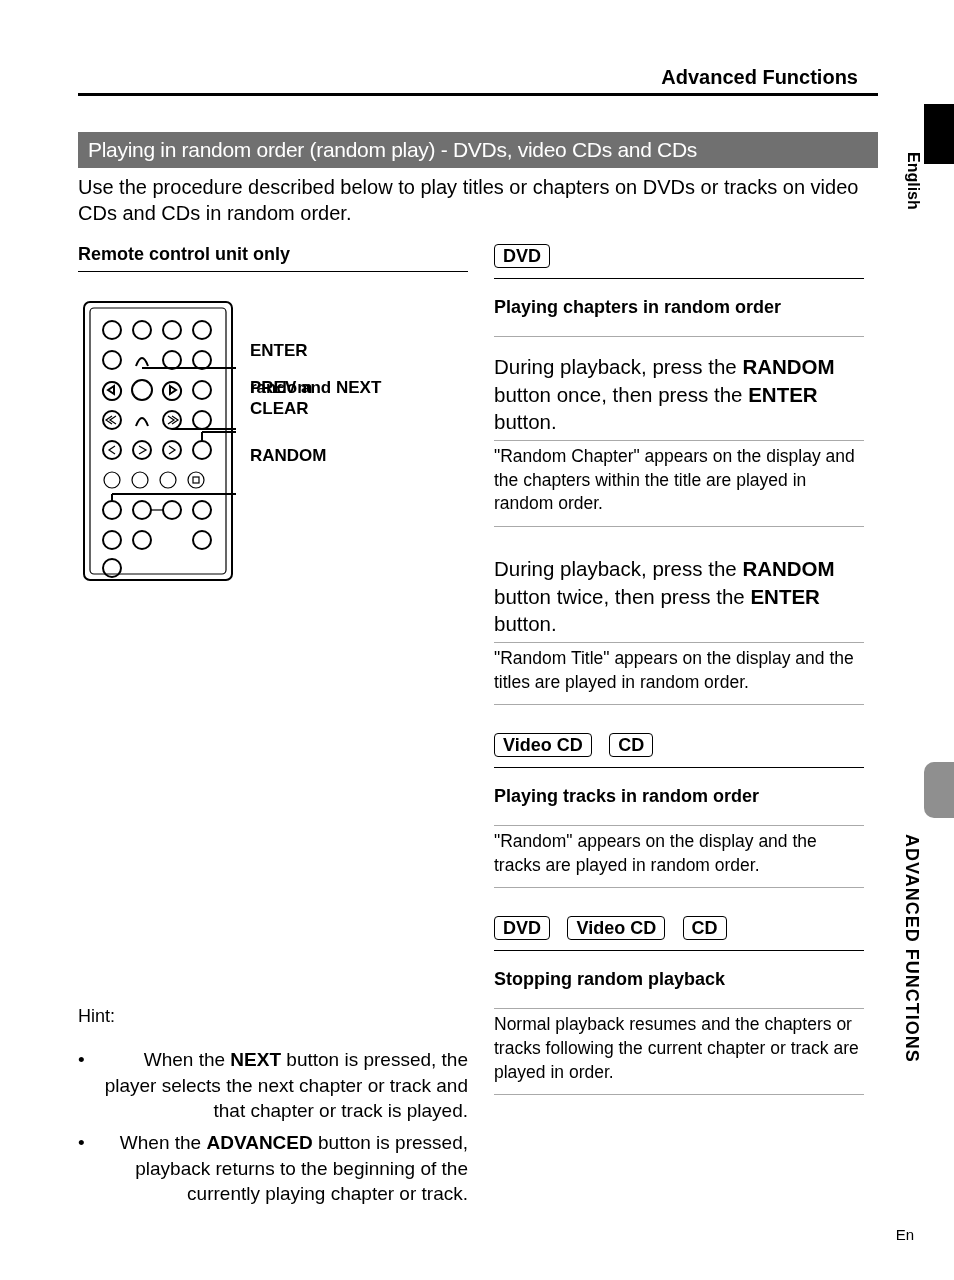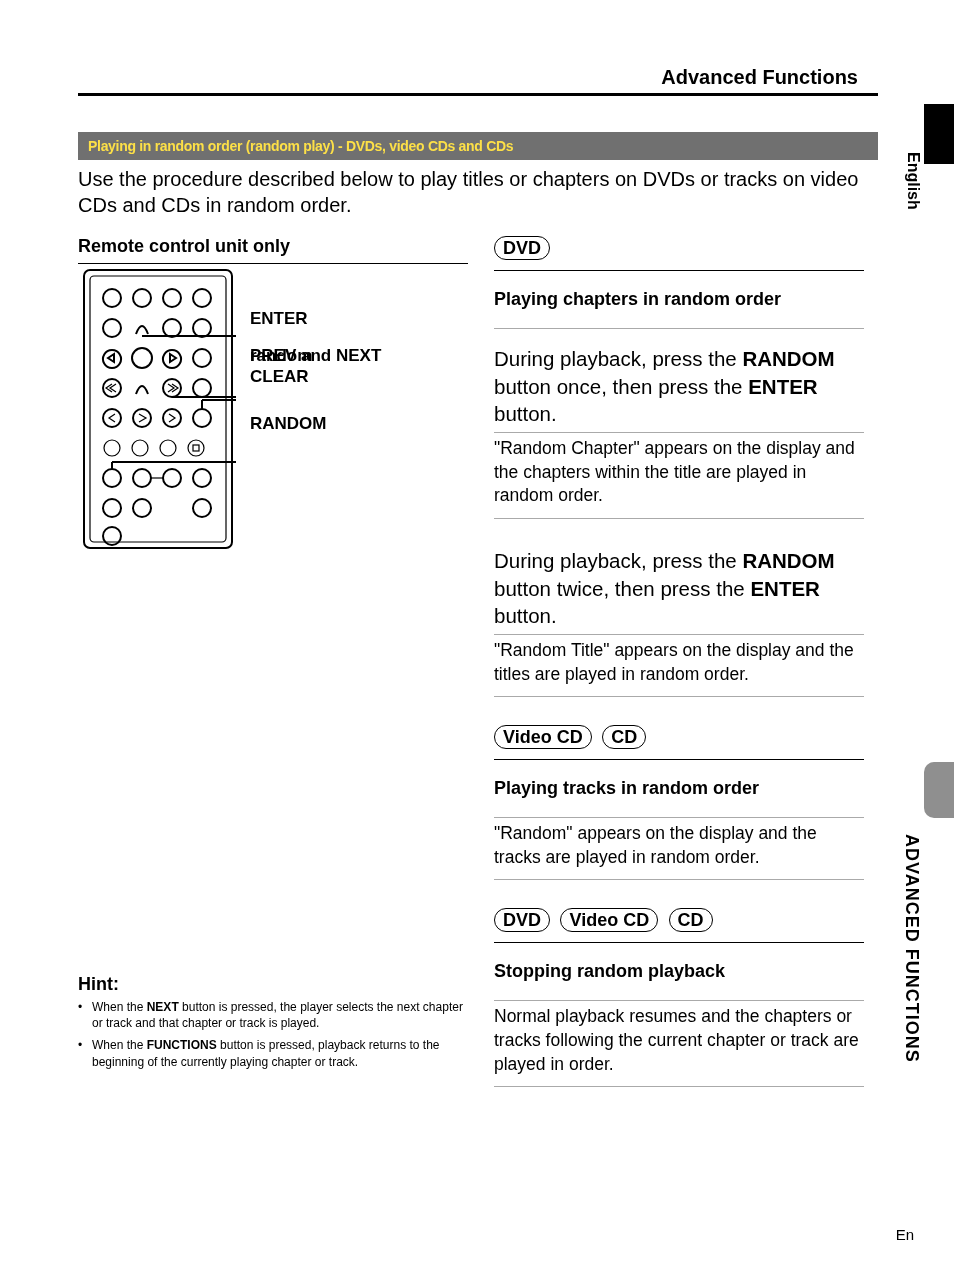--- a/index.html
+++ b/index.html
@@ -22,67 +22,68 @@
     font-weight: bold;
     font-size: 20px;
     text-align: right;
     padding-right: 20px;
     padding-bottom: 4px;
     border-bottom: 3px solid #000;
     margin-bottom: 36px;
   }
   .section-bar {
     background: #707070;
-    color: #fde047;
-    font-weight: bold;
-    font-size: 14px;
+    color: #ffffff;
+    font-weight: normal;
+    font-size: 21px;
     padding: 6px 10px;
     letter-spacing: -0.3px;
   }
   .intro {
     font-size: 20px;
     line-height: 1.3;
     margin-top: 6px;
     margin-bottom: 18px;
   }
   .columns {
     display: flex;
     gap: 26px;
   }
   .col-left { width: 390px; }
   .col-right { width: 370px; }
   .remote-label {
     font-weight: bold;
     font-size: 18px;
     border-bottom: 1.5px solid #000;
     padding-bottom: 6px;
+    margin-bottom: 24px;
   }
   .remote-wrap {
     display: flex;
     align-items: flex-start;
     gap: 12px;
   }
   .remote-buttons-labels { font-weight: bold; font-size: 17px; line-height: 1.1; }
   .remote-buttons-labels div { margin-bottom: 18px; }
 
   .hint { margin-top: 420px; }
-  .hint-title { font-weight: bold; font-size: 18px; margin-bottom: 4px; }
-  .hint ul { list-style: none; font-size: 12px; line-height: 1.35; }
+  .hint-title { font-weight: normal; font-size: 18px; margin-bottom: 20px; }
+  .hint ul { list-style: none; font-size: 19px; line-height: 1.35; text-align: right; }
   .hint li { position: relative; padding-left: 14px; margin-bottom: 6px; }
   .hint li::before { content: "•"; position: absolute; left: 0; top: 0; }
 
   .pill {
     display: inline-block;
     border: 1.8px solid #000;
-    border-radius: 12px;
+    border-radius: 4px;
     font-weight: bold;
     font-size: 18px;
     padding: 0 8px;
     line-height: 22px;
-    margin-right: 6px;
+    margin-right: 13px;
     margin-bottom: 4px;
   }
   .sub-heading {
     font-weight: bold;
     font-size: 18px;
     border-top: 1.5px solid #000;
     border-bottom: 1px solid #aaa;
     padding: 18px 0;
     margin: 6px 0 0 0;
   }
@@ -240,21 +241,21 @@
           <div style="margin-top:-18px;margin-bottom:2px">random</div>
           <div style="margin-bottom:28px">CLEAR</div>
           <div>RANDOM</div>
         </div>
       </div>
 
       <div class="hint">
         <div class="hint-title">Hint:</div>
         <ul>
           <li><span>When the </span><b>NEXT</b><span> button is pressed, the player selects the next chapter or track and that chapter or track is played.</span></li>
-          <li><span>When the </span><b>FUNCTIONS</b><span> button is pressed, playback returns to the beginning of the currently playing chapter or track.</span></li>
+          <li><span>When the </span><b>ADVANCED</b><span> button is pressed, playback returns to the beginning of the currently playing chapter or track.</span></li>
         </ul>
       </div>
     </div>
 
     <div class="col-right">
 
       <div>
         <span class="pill">DVD</span>
         <div class="sub-heading">Playing chapters in random order</div>
         <div class="step"><span>During playback, press the </span><b>RANDOM</b><span> button once, then press the </span><b>ENTER</b><span> button.</span></div>

